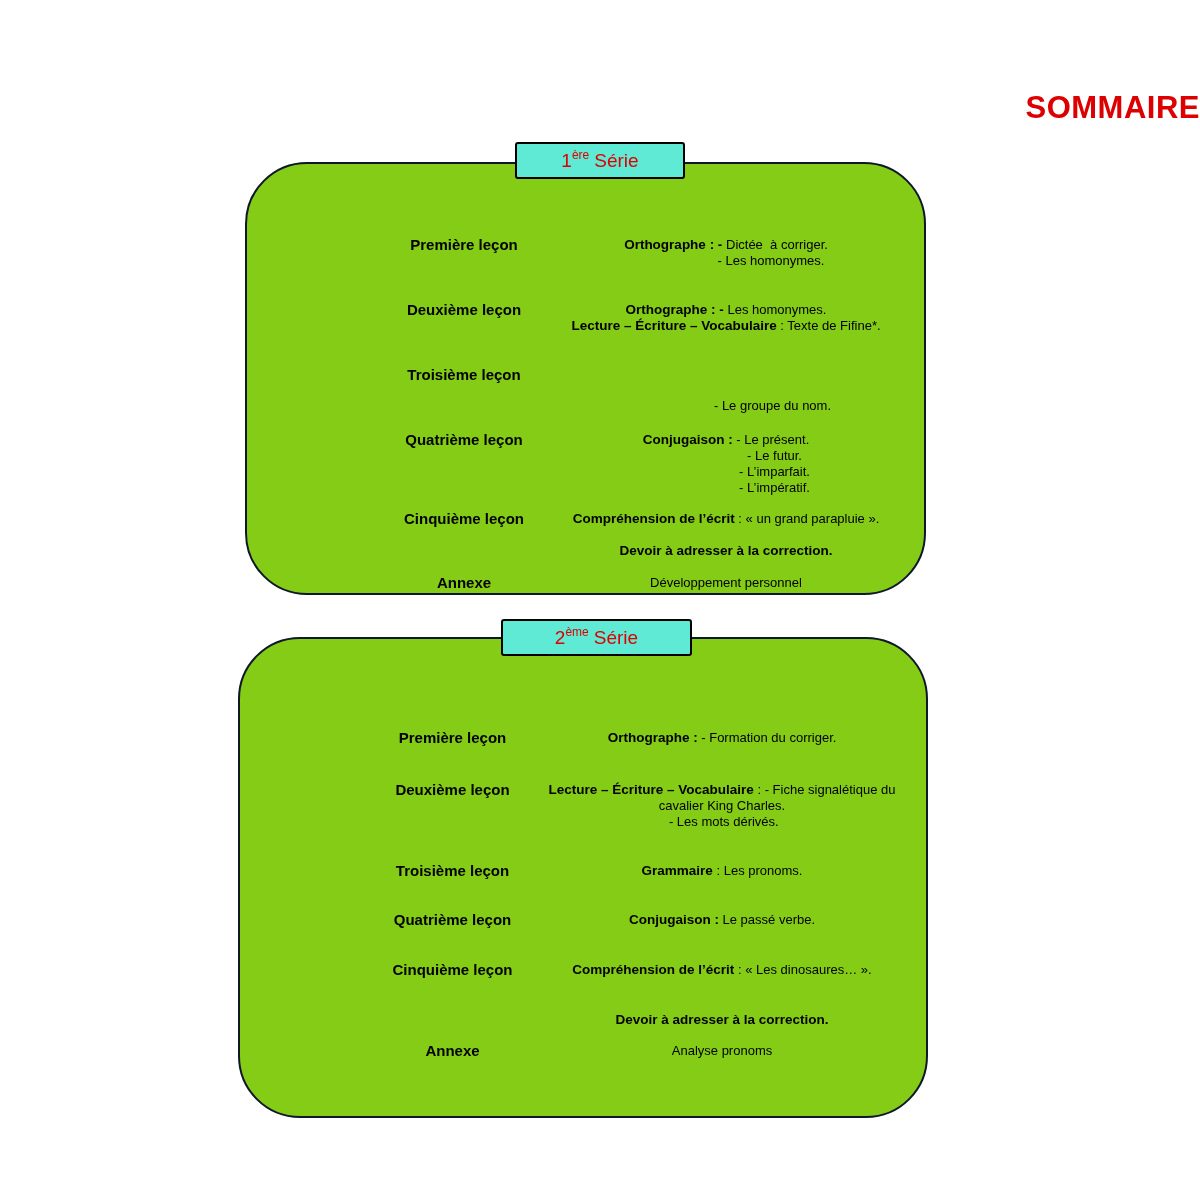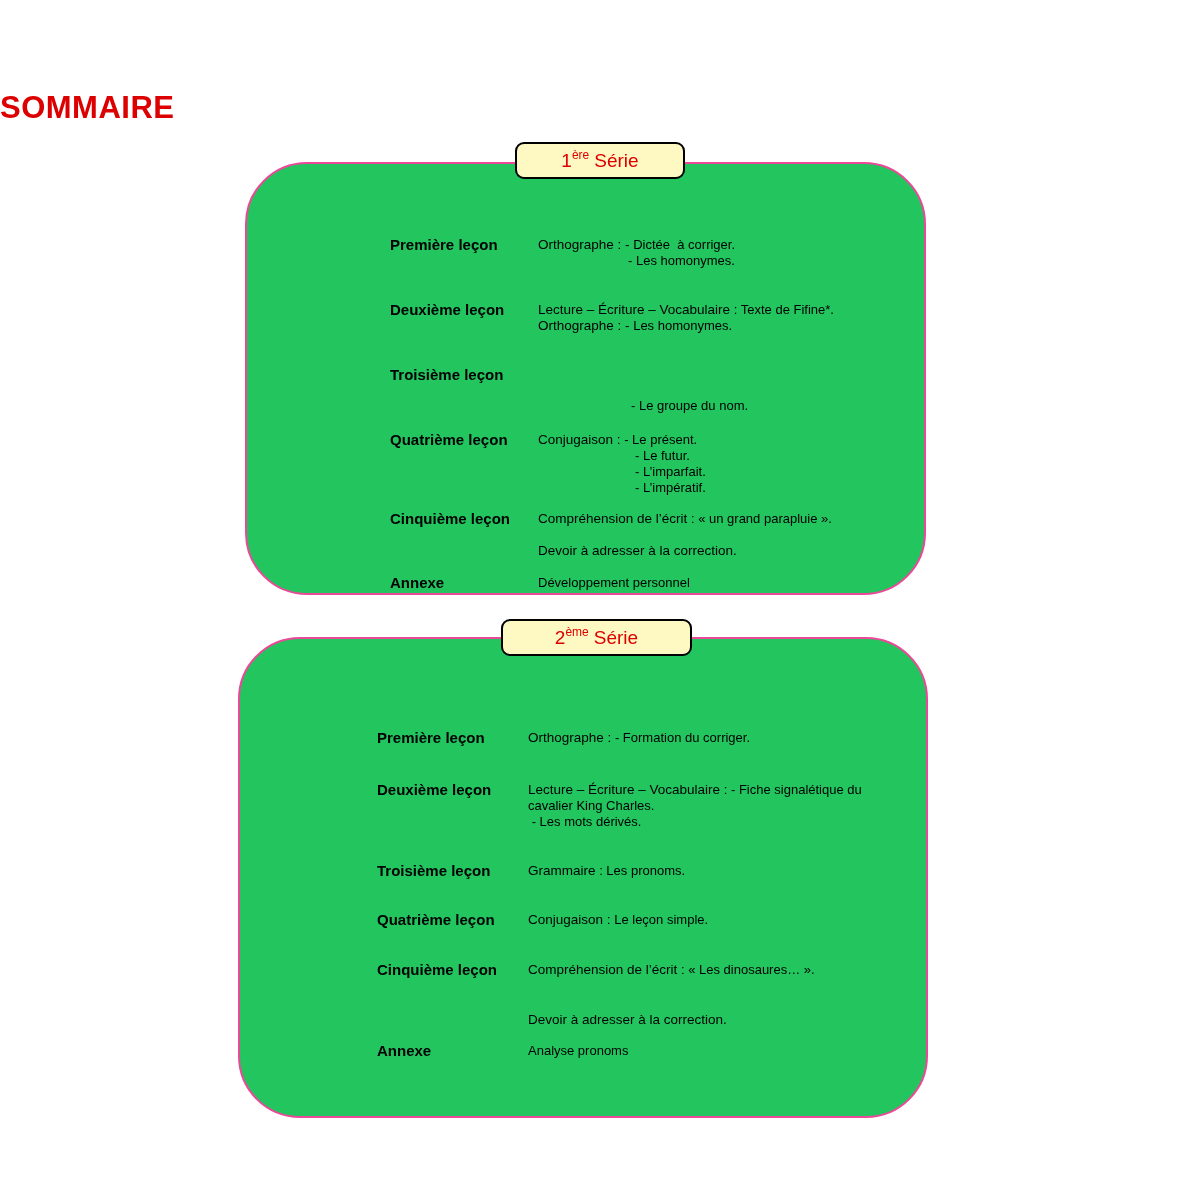--- a/index.html
+++ b/index.html
@@ -7,40 +7,41 @@
   body {
     width: 1200px; height: 1200px;
     position: relative;
     font-family: "Liberation Sans", "DejaVu Sans", sans-serif;
     color: #000000;
     overflow: hidden;
   }
   .page-title {
     position: absolute;
     left: 0; right: 0; top: 90px;
-    text-align: left;
+    text-align: right;
     font-size: 31px;
     font-weight: bold;
     letter-spacing: 0.5px;
     color: var(--accent, #dd0000);
   }
   .series-box {
     position: absolute;
-    background: #22c55e;
-    border: 2px solid #ec4899;
+    background: #84cc16;
+    border: 2px solid #0f172a;
     border-radius: 62px;
     z-index: 1;
+    text-align: center;
   }
   #box1 { left: 245px; top: 162px; width: 681px; height: 433px; }
   #box2 { left: 238px; top: 637px; width: 690px; height: 481px; }
   .series-tab {
     position: absolute;
-    background: #fef9c3;
+    background: #5eead4;
     border: 2px solid #000000;
-    border-radius: 9px;
+    border-radius: 3px;
     z-index: 2;
     display: flex;
     align-items: center;
     justify-content: center;
   }
   #tab1 { left: 515px; top: 142px; width: 170px; height: 37px; }
   #tab2 { left: 501px; top: 619px; width: 191px; height: 37px; }
   .tab-text {
     color: var(--accent, #dd0000);
     font-size: 19px;
@@ -65,21 +66,21 @@
     line-height: 16px;
   }
   #box1 .row-label { width: 148px; }
   #box2 .row-label { width: 151px; }
   .row-desc {
     flex: 1 1 auto;
     font-size: 13px;
     line-height: 16px;
   }
   .desc-line { white-space: pre-wrap; }
-  .desc-line .b { font-weight: normal; font-size: 13.5px; }
+  .desc-line .b { font-weight: bold; font-size: 13.5px; }
 
   
   #box1 .row:nth-child(2) { margin-top: 33px; }
   #box1 .row:nth-child(3) { margin-top: 33px; }
   #box1 .row:nth-child(4) { margin-top: 18px; }
   #box1 .row:nth-child(5) { margin-top: 15px; }
   #box1 .row:nth-child(6) { margin-top: 16px; }
   #box1 .row:nth-child(7) { margin-top: 16px; }
   
   #box2 .row:nth-child(2) { margin-top: 36px; }
@@ -106,22 +107,22 @@
       <div class="row">
         <div class="row-label">Première leçon</div>
         <div class="row-desc">
           <div class="desc-line"><span class="b">Orthographe : -</span><span> Dictée  à corriger.</span></div>
           <div class="desc-line" style="padding-left: 90px;"><span>- Les homonymes.</span></div>
         </div>
       </div>
       <div class="row">
         <div class="row-label">Deuxième leçon</div>
         <div class="row-desc">
+          <div class="desc-line"><span class="b">Orthographe : -</span><span> Les homonymes.</span></div>
           <div class="desc-line"><span class="b">Lecture – Écriture – Vocabulaire</span><span> : Texte de Fifine*.</span></div>
-          <div class="desc-line"><span class="b">Orthographe : -</span><span> Les homonymes.</span></div>
         </div>
       </div>
       <div class="row">
         <div class="row-label">Troisième leçon</div>
         <div class="row-desc">
           <div class="desc-line" style="padding-left: 93px; margin-top: 31px;"><span>- Le groupe du nom.</span></div>
         </div>
       </div>
       <div class="row">
         <div class="row-label">Quatrième leçon</div>
@@ -175,21 +176,21 @@
       </div>
       <div class="row">
         <div class="row-label">Troisième leçon</div>
         <div class="row-desc">
           <div class="desc-line"><span class="b">Grammaire</span><span> : Les pronoms.</span></div>
         </div>
       </div>
       <div class="row">
         <div class="row-label">Quatrième leçon</div>
         <div class="row-desc">
-          <div class="desc-line"><span class="b">Conjugaison :</span><span> Le leçon simple.</span></div>
+          <div class="desc-line"><span class="b">Conjugaison :</span><span> Le passé verbe.</span></div>
         </div>
       </div>
       <div class="row">
         <div class="row-label">Cinquième leçon</div>
         <div class="row-desc">
           <div class="desc-line"><span class="b">Compréhension de l’écrit</span><span> : « Les dinosaures… ».</span></div>
         </div>
       </div>
       <div class="row">
         <div class="row-label"></div>

